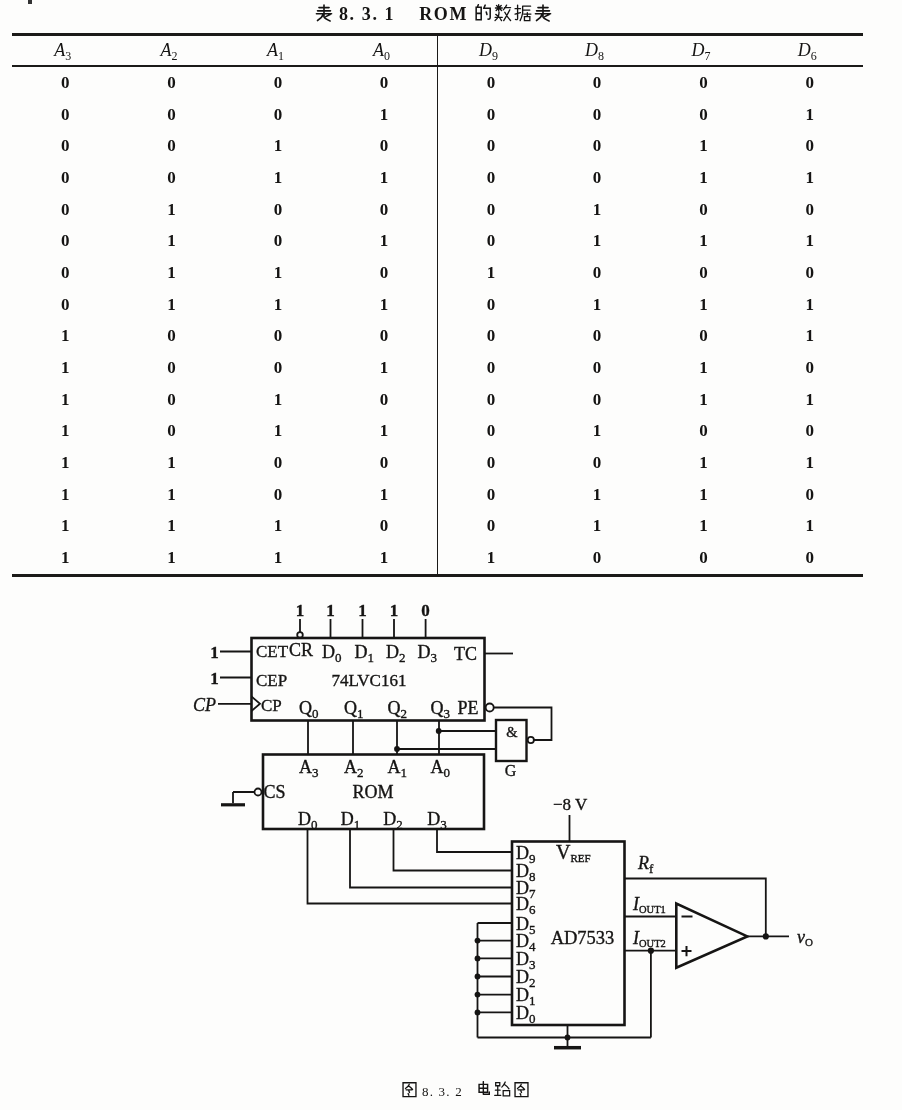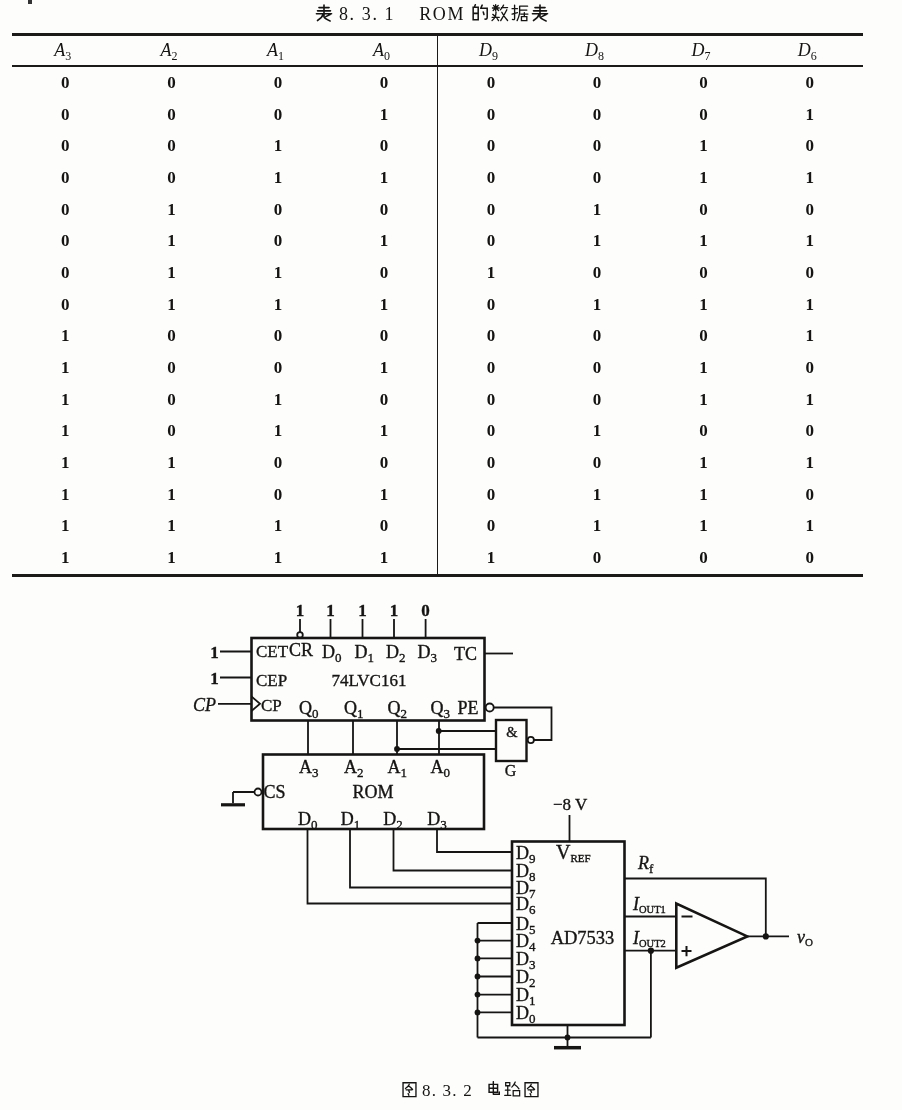--- a/index.html
+++ b/index.html
@@ -1,38 +1,38 @@
 <!DOCTYPE html>
 <html><head>
 <meta charset="utf-8">
 <style>
 html,body{margin:0;padding:0;}
 body{width:902px;height:1110px;position:relative;background:#fdfdfc;
      font-family:"Liberation Serif",serif;color:#151413;overflow:hidden;}
 .abs{position:absolute;}
 
-#title{position:absolute;left:315px;top:4px;font-weight:normal;font-size:18px;white-space:nowrap;}
+#title{position:absolute;left:315px;top:4px;font-weight:bold;font-size:18px;white-space:nowrap;}
 #title .lat{letter-spacing:1.6px;}
 .cjk{display:inline-block;vertical-align:-2px;}
 .cjk svg{display:block;}
 
 #tblwrap{position:absolute;left:12px;top:33px;width:851px;
   border-top:3px solid #1b1a18;border-bottom:3px solid #1b1a18;}
 #tbl{width:851px;border-collapse:collapse;table-layout:fixed;}
 #tbl td{text-align:center;vertical-align:middle;padding:0;
   font-size:17px;font-weight:bold;}
 #tbl tr.hd td{font-weight:normal;border-bottom:2px solid #1b1a18;height:29px;}
 #tbl tr.hd td .hw{position:relative;left:-2.5px;}
 #tbl tr.dt td{height:31.7px;}
 #tbl td.dv{border-left:1.5px solid #1b1a18;}
 #tbl .hcell{font-style:italic;font-size:18px;}
 #tbl sub{font-style:normal;font-size:12px;font-weight:normal;
   vertical-align:baseline;position:relative;top:4px;left:0px;}
 
-#cap{position:absolute;left:401px;top:1081px;font-size:17px;white-space:nowrap;}
+#cap{position:absolute;left:401px;top:1081px;font-size:13px;white-space:nowrap;}
 #cap .lat{letter-spacing:1.2px;}
 #speck{position:absolute;left:28px;top:0;width:4px;height:4px;background:#333;}
 </style>
 </head>
 <body>
 <div id="speck"></div>
 
 <svg width="0" height="0" style="position:absolute">
 <defs>
 <symbol id="g-biao" viewBox="0 0 100 100">

